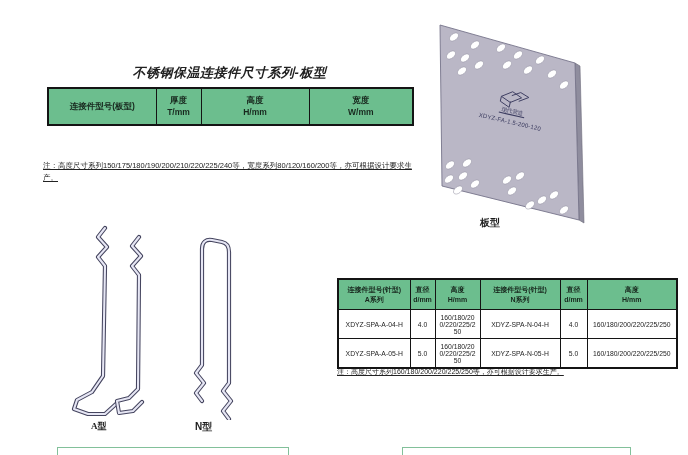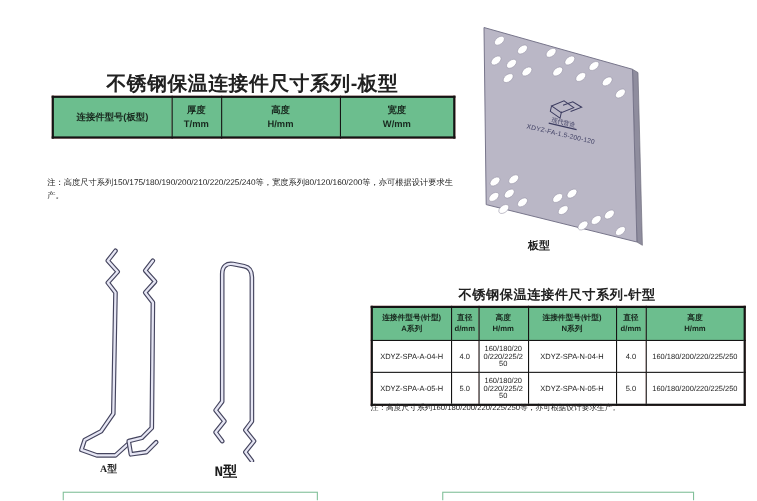--- a/index.html
+++ b/index.html
@@ -2,44 +2,44 @@
 <html><head>
 <meta charset="utf-8">
 <style>
   html,body{margin:0;padding:0;background:#fff;}
   .page{
     position:relative;width:688px;height:455px;background:#ffffff;
     overflow:hidden;font-family:"Liberation Sans","DejaVu Sans",sans-serif;color:#212121;
   }
   
   .tbl-title{position:absolute;text-align:center;font-weight:bold;color:#212121;letter-spacing:.5px;}
-  .t1-title{left:47px;top:64px;width:365px;font-size:18px;}
+  .t1-title{left:47px;top:64px;width:365px;font-size:13px;font-style:italic;}
   .t2-title{left:337px;top:260px;width:339px;font-size:12px;}
   
-  table.spec{position:absolute;border-collapse:collapse;table-layout:fixed;background:#fca5a5;}
+  table.spec{position:absolute;border-collapse:collapse;table-layout:fixed;background:#a16207;}
   table.spec, table.spec td, table.spec th{border:1px solid #141414;}
   table.spec{border:2px solid #141414;}
   table.spec th{background:#6cbe8e;color:#18281e;font-weight:bold;text-align:center;vertical-align:middle;padding:1px 2px;}
   table.spec td{text-align:center;vertical-align:middle;padding:1px 3px;word-break:break-all;color:#1c1c1c;background:#fff;}
   #table1{left:47px;top:87px;width:365px;}
   #table1 th{font-size:8.5px;line-height:1.35;height:33px;}
   #table1 td{font-size:8.5px;height:32px;}
   #table2{left:337px;top:278px;width:339px;}
   #table2 th{font-size:7px;line-height:1.3;height:27px;}
   #table2 td{font-size:6.8px;height:26px;}
   .h2line{display:block;}
   
-  .note{position:absolute;font-size:7.5px;line-height:1.55;color:#222;}
+  .note{position:absolute;font-size:7.5px;line-height:1.55;color:#222;text-decoration:underline;}
   .note1{left:43px;top:160px;width:377px;}
   .note2{left:337px;top:367px;width:330px;font-size:7px;}
   
   .fig-caption{position:absolute;font-weight:bold;font-size:10px;color:#1c1c1c;text-align:left;}
   .cap-plate{left:480px;top:216px;width:60px;}
   .cap-a{left:91px;top:420px;width:36px;font-size:9px;font-family:Liberation Serif, serif;}
-  .cap-n{left:195px;top:420px;width:36px;font-size:13px;font-family:Liberation Mono, monospace;}
+  .cap-n{left:195px;top:420px;width:36px;font-size:10px;}
   .plate-svg{position:absolute;left:427px;top:13px;}
   .pins-svg{position:absolute;left:60px;top:215px;}
   
   .green-box{position:absolute;top:447px;height:30px;border:1.5px solid #82c09a;background:#fff;box-sizing:border-box;}
   .gb-left{left:57px;width:232px;}
   .gb-right{left:402px;width:229px;}
 </style>
 </head>
 <body>
 
@@ -135,21 +135,20 @@
     </g>
 
     <g>
       <path d="M142,186 l-6,-8 8,-10 -8,-10 6,-8 0,-116 c0,-7 4,-10 10,-9 l10,2 c5,1 7,5 7,10 l0,131 -6,8 8,10 -8,10 6,8" stroke="#45455f" stroke-width="4.2"></path>
       <path d="M142,186 l-6,-8 8,-10 -8,-10 6,-8 0,-116 c0,-7 4,-10 10,-9 l10,2 c5,1 7,5 7,10 l0,131 -6,8 8,10 -8,10 6,8" stroke="#e6e6f4" stroke-width="2.1"></path>
     </g>
   </svg>
   <div class="fig-caption cap-a">A型</div>
   <div class="fig-caption cap-n">N型</div>
 
-  <div class="tbl-title t2-title">不锈钢保温连接件尺寸系列-针型</div>
 
   <table class="spec" id="table2">
     <colgroup>
       <col style="width:72px">
         <col style="width:25px">
         <col style="width:45px">
       <col style="width:80px">
         <col style="width:27px">
         <col style="width:90px">
     </colgroup>

